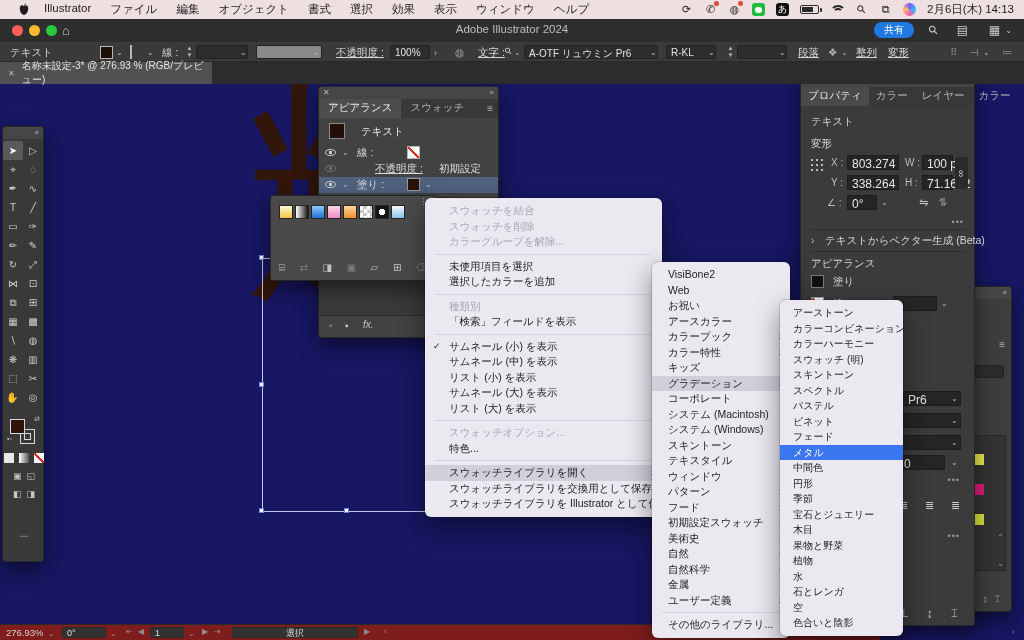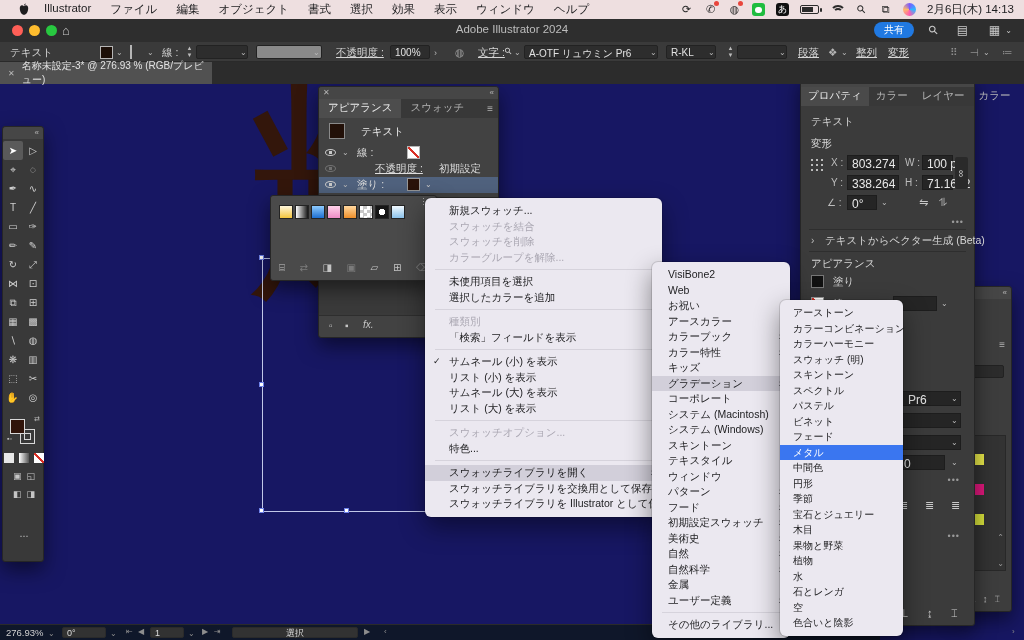--- a/index.html
+++ b/index.html
@@ -130,21 +130,21 @@
   .mi.disabled{color:#aaa7b2}
   .mi.highlight{background:#d2cfda}
   .mi.selected{background:#3a76f0;color:#fff}
   .menu-sep{height:1px;background:#d6d3dc;margin:4px 10px}
   #ctxmenu{left:425px;top:198px;width:237px;z-index:20}
   #submenu1{left:652px;top:262px;width:138px;z-index:21}
   #submenu1 .mi{padding:0 16px 0 16px}
   #submenu2{left:780px;top:300px;width:123px;z-index:22}
   #submenu2 .mi{padding:0 10px 0 13px;font-size:10px}
   
-  #statusbar{position:absolute;left:0;top:624px;width:880px;height:16px;background:#0f172a;z-index:4;
+  #statusbar{position:absolute;left:0;top:624px;width:880px;height:16px;background:#7f1d1d;z-index:4;
     border-top:1px solid #2a2a2a;font-size:9.5px;color:#d0d0d0}
   #statusbar .it{position:absolute;top:2px;white-space:nowrap}
   #statusbar .swell{position:absolute;top:2px;height:11px;background:#323232;border:1px solid #2a2a2a;
     border-radius:2px;font-size:9px;color:#ddd;padding:0 4px;line-height:10px}
   #statusbar .nav{color:#8d8d8d;font-size:8px}
 </style>
 </head>
 <body>
 
 <div id="menubar">
@@ -456,25 +456,20 @@
   <span class="parai" style="left:124px;top:424px">≣</span>
   <span class="parai" style="left:150px;top:424px">≣</span>
   <span class="dots3" style="right:14px;top:456px">•••</span>
   <span class="parai" style="left:98px;top:532px">⊥</span>
   <span class="parai" style="left:126px;top:532px">↨</span>
   <span class="parai" style="left:150px;top:532px">⌶</span>
 </div>
 
 <div id="ctxmenu" class="menu">
 
-<div class="mi">
-      
-      <span class="lbl">新規スウォッチ...</span>
-      
-    </div>
     <div class="mi disabled">
       
       <span class="lbl">スウォッチを結合</span>
       
     </div>
     <div class="mi disabled">
       
       <span class="lbl">スウォッチを削除</span>
       
     </div>
@@ -502,20 +497,25 @@
     </div>
     <div class="mi">
       
       <span class="lbl">「検索」フィールドを表示</span>
       
     </div>
     <div class="menu-sep"></div>
     <div class="mi checked">
       <span class="chk">✓</span>
       <span class="lbl">サムネール (小) を表示</span>
+      
+    </div>
+    <div class="mi">
+      
+      <span class="lbl">サムネール (中) を表示</span>
       
     </div>
     <div class="mi">
       
       <span class="lbl">リスト (小) を表示</span>
       
     </div>
     <div class="mi">
       
       <span class="lbl">サムネール (大) を表示</span>

